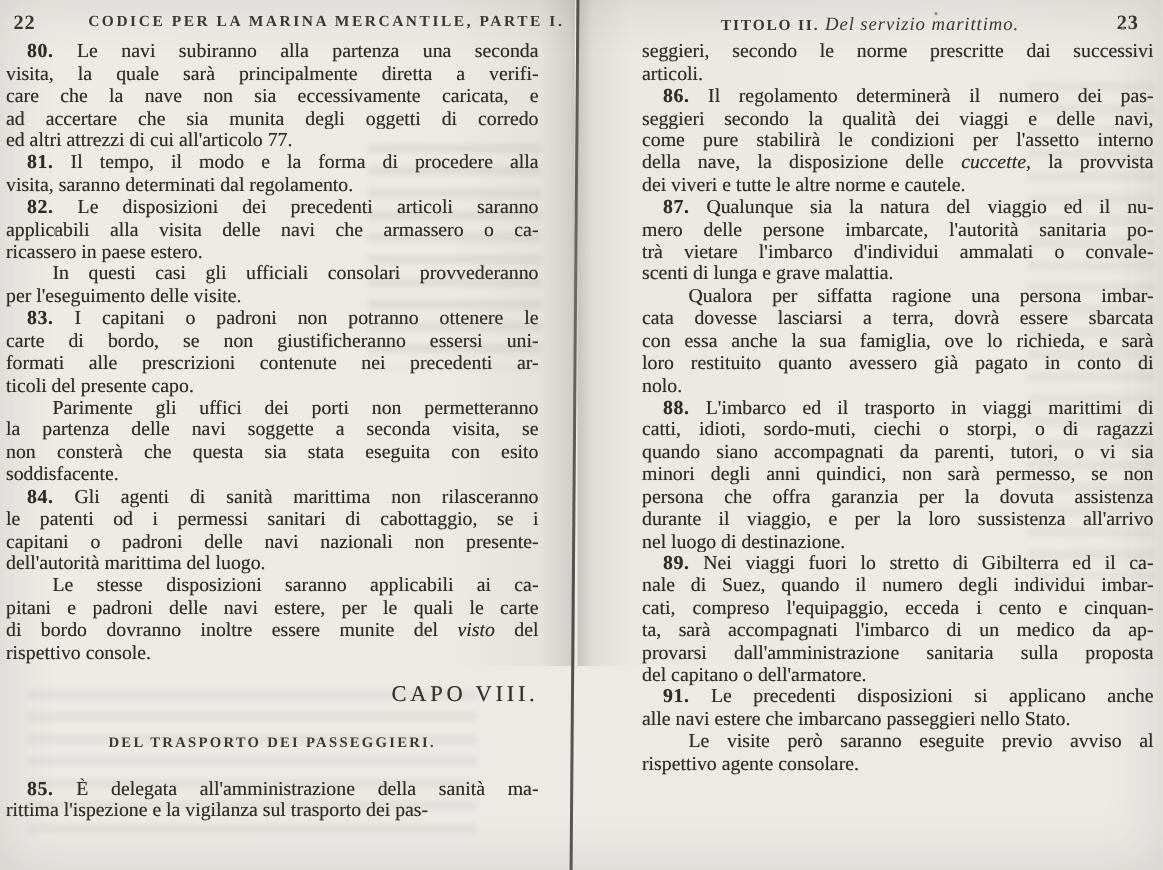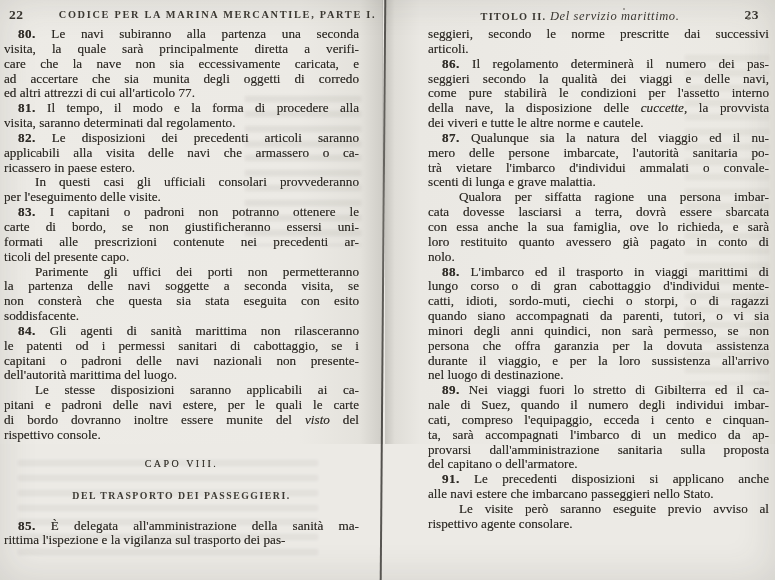--- a/index.html
+++ b/index.html
@@ -69,21 +69,21 @@
     overflow: hidden; white-space: normal;
     text-shadow: 0 0 0.45px rgba(52,48,42,0.55);
   }
   .line.last { text-align-last: left; -moz-text-align-last: left; }
   .line.ind-article { text-indent: 14px; }
   .line.ind-plain { text-indent: 31px; }
   .line b { font-weight: 700; letter-spacing: 0.4px; }
   .line i { font-style: italic; }
   .chapter-heading {
     margin-top: 11px; height: 19px; line-height: 19px;
-    text-align: center; font-size: 10px;
+    text-align: right; font-size: 15px;
     letter-spacing: 2.5px; color: #33302a;
     text-shadow: 0 0 0.5px rgba(52,48,42,0.6);
   }
   .section-heading {
     margin-top: 16px; margin-bottom: 17px;
     height: 13px; line-height: 13px;
     text-align: center; font-size: 9.8px; font-weight: 700;
     letter-spacing: 1.5px; color: #3b3832;
   }
   
@@ -198,21 +198,20 @@
         </div>
         <div>
           <div class="line ind-plain">Qualora per siffatta ragione una persona imbar-</div>
           <div class="line">cata dovesse lasciarsi a terra, dovrà essere sbarcata</div>
           <div class="line">con essa anche la sua famiglia, ove lo richieda, e sarà</div>
           <div class="line">loro restituito quanto avessero già pagato in conto di</div>
           <div class="line last">nolo.</div>
         </div>
         <div>
           <div class="line ind-article"><b>88.</b> L'imbarco ed il trasporto in viaggi marittimi di</div>
-          <div class="line">lungo corso o di gran cabottaggio d'individui mente-</div>
           <div class="line">catti, idioti, sordo-muti, ciechi o storpi, o di ragazzi</div>
           <div class="line">quando siano accompagnati da parenti, tutori, o vi sia</div>
           <div class="line">minori degli anni quindici, non sarà permesso, se non</div>
           <div class="line">persona che offra garanzia per la dovuta assistenza</div>
           <div class="line">durante il viaggio, e per la loro sussistenza all'arrivo</div>
           <div class="line last">nel luogo di destinazione.</div>
         </div>
         <div>
           <div class="line ind-article"><b>89.</b> Nei viaggi fuori lo stretto di Gibilterra ed il ca-</div>
           <div class="line">nale di Suez, quando il numero degli individui imbar-</div>

